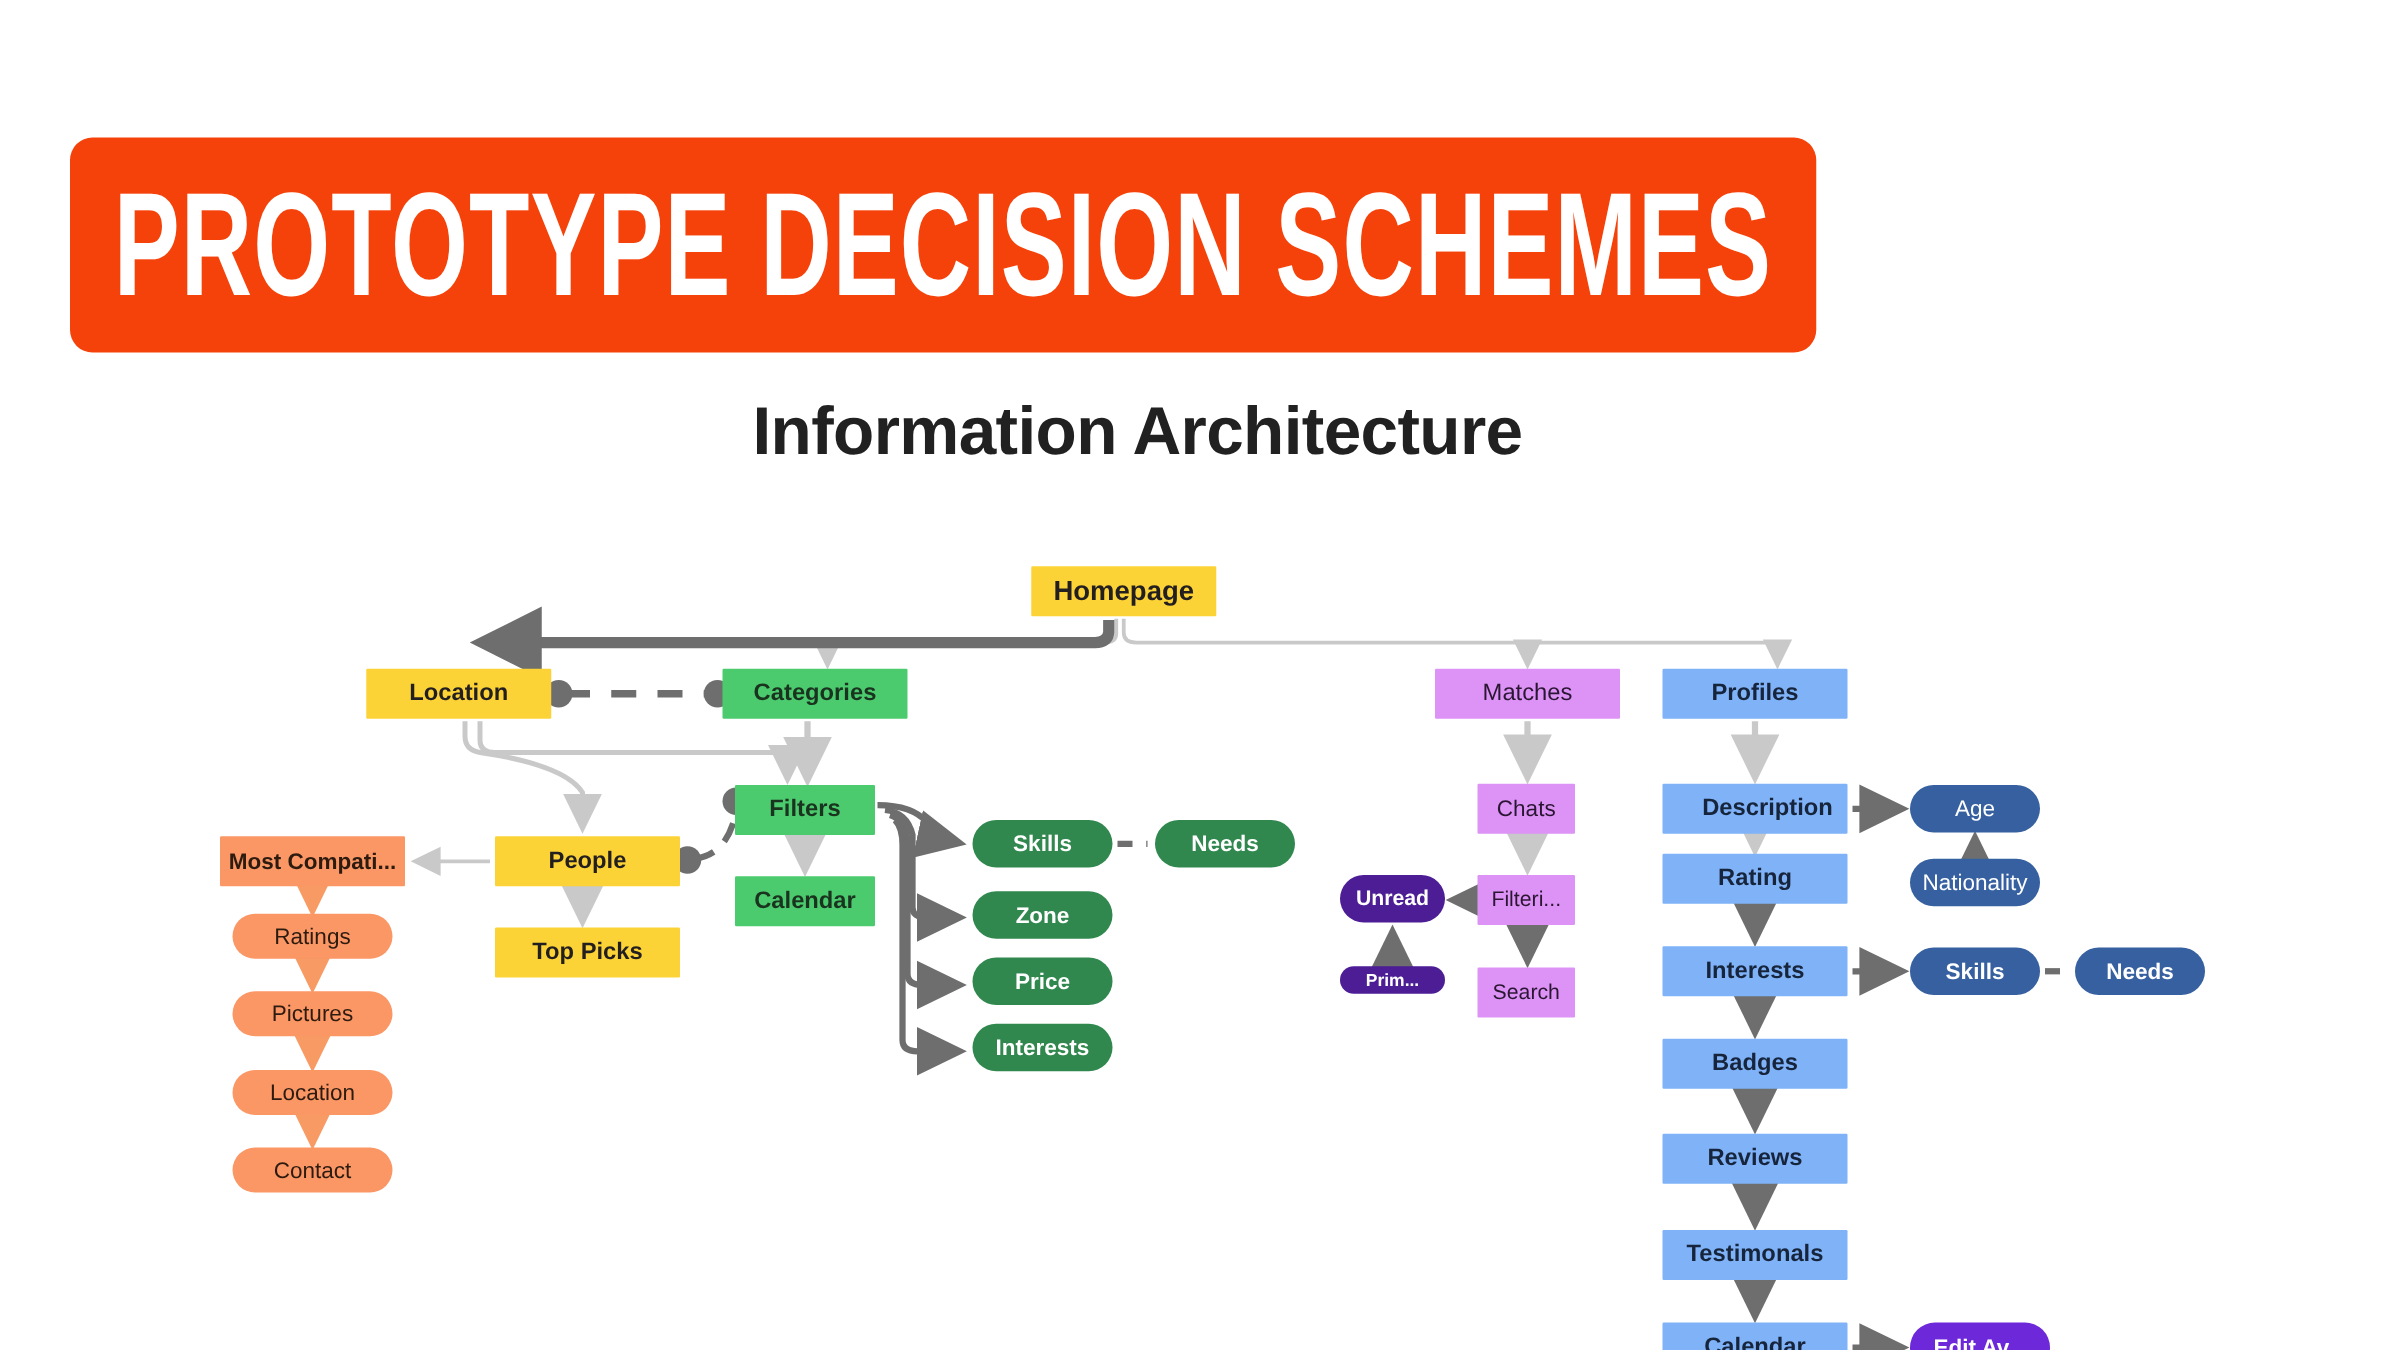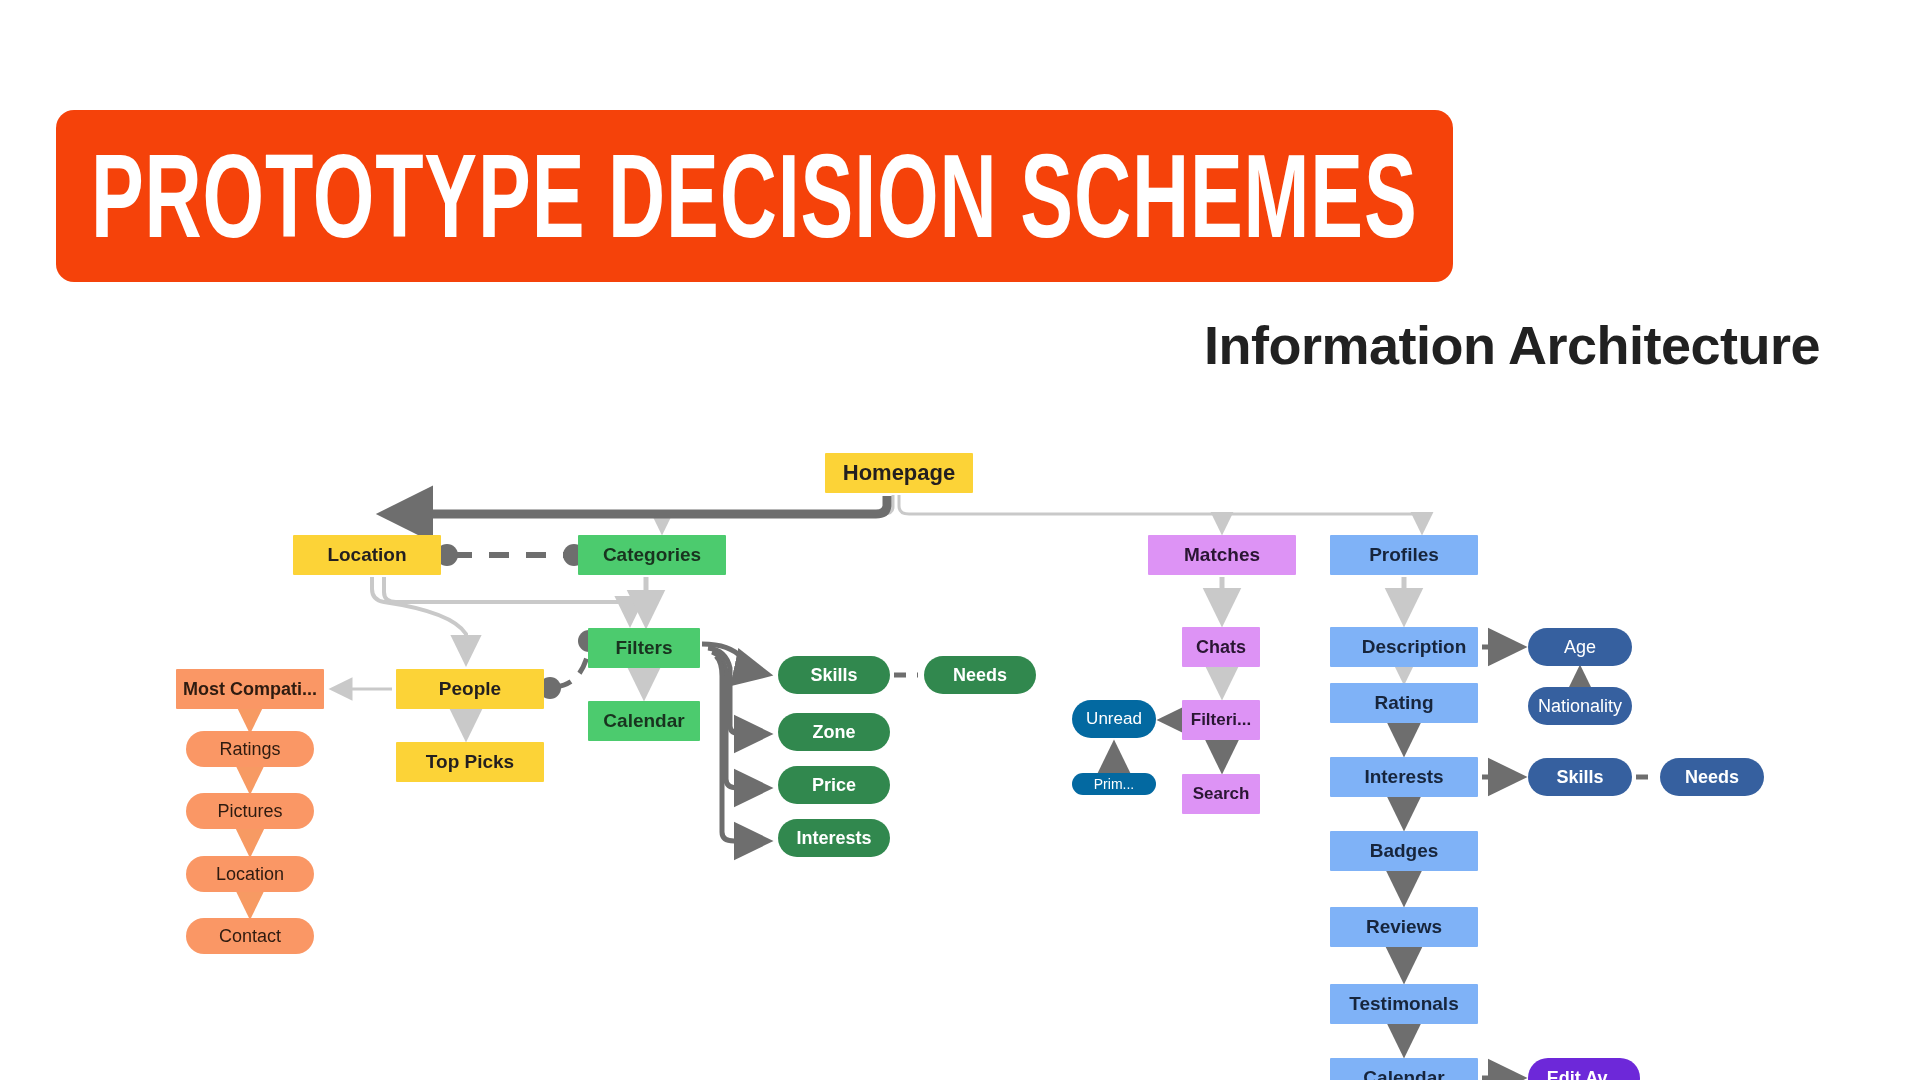--- a/index.html
+++ b/index.html
@@ -36,21 +36,21 @@
     letter-spacing: 1px;
     line-height: 1;
     transform: scaleX(0.86) scaleY(1.28);
     transform-origin: center;
     white-space: nowrap;
   }
   #subtitle {
     position: absolute;
     left: 0; top: 270px;
     width: 1820px;
-    text-align: right;
+    text-align: center;
     font-size: 54px;
     font-weight: 700;
     color: #212121;
     letter-spacing: -0.5px;
   }
 
   
   #diagram {
     position: absolute;
     left: 0; top: 0;
@@ -77,22 +77,22 @@
   
   .rect  { border-radius: 1px; }
   .pill  { border-radius: 999px; }
 
   
   .c-yellow     { background: #FCD337; color: #231F20; font-weight: 700; }
   .c-green      { background: #4CCB6E; color: #19331F; font-weight: 700; }
   .c-darkgreen  { background: #31884E; color: #ffffff; font-weight: 700; }
   .c-orange     { background: #FA9765; color: #2E1B10; font-weight: 700; }
   .c-orange-lt  { background: #FA9765; color: #2E1B10; font-weight: 400; }
-  .c-purple-lt  { background: #DD93F5; color: #2A1633; font-weight: 700; }
-  .c-purple-dk  { background: #0369a1; color: #ffffff; font-weight: 400; }
+  .c-purple-lt  { background: #DD93F5; color: #2A1633; font-weight: 400; }
+  .c-purple-dk  { background: #4c1d95; color: #ffffff; font-weight: 700; }
   .c-blue       { background: #7FB2F7; color: #17253C; font-weight: 700; }
   .c-navy       { background: #36609F; color: #ffffff; font-weight: 700; }
   .c-navy-reg   { background: #36609F; color: #ffffff; font-weight: 400; }
   .c-blue-dk    { background: #6d28d9; color: #ffffff; font-weight: 700; }
 
   .dot {
     position: absolute;
     width: 22px; height: 22px;
     border-radius: 50%;
     background: #6E6E6E;

